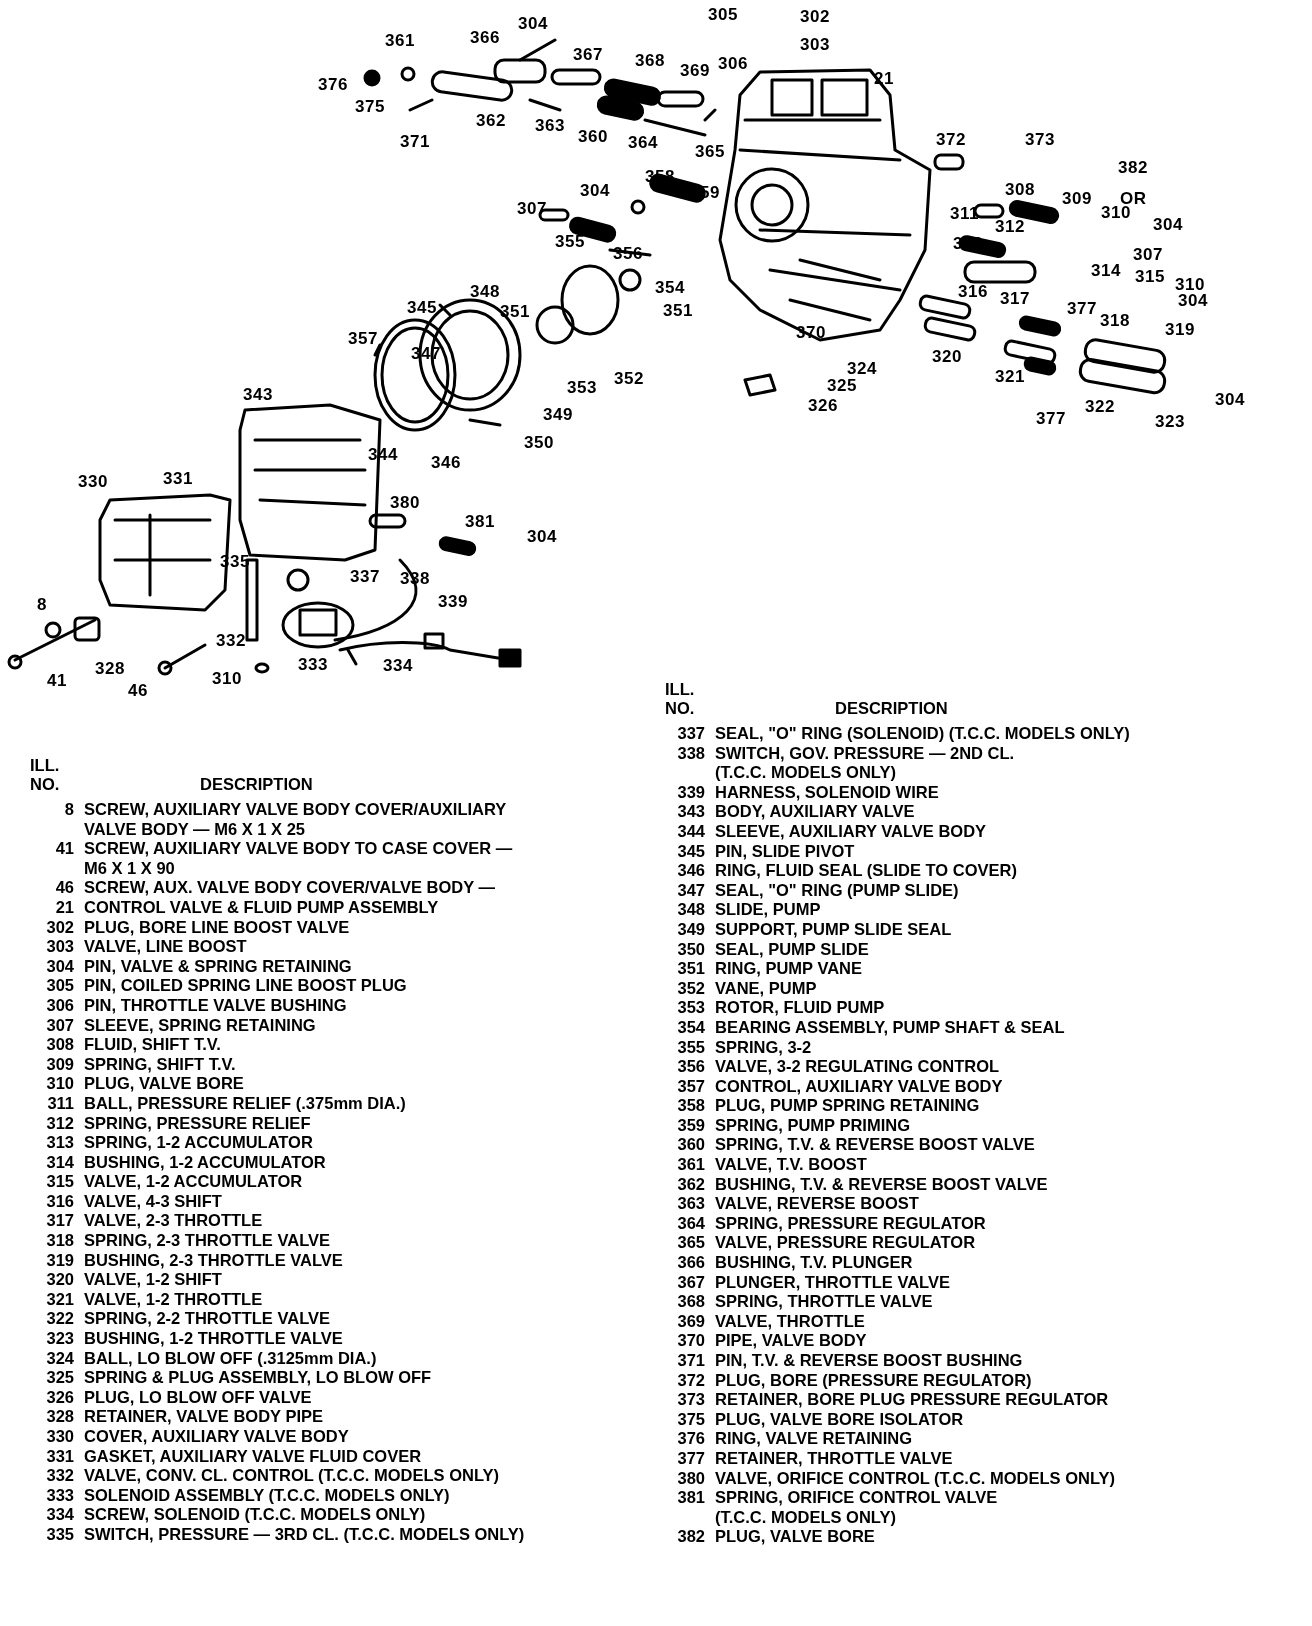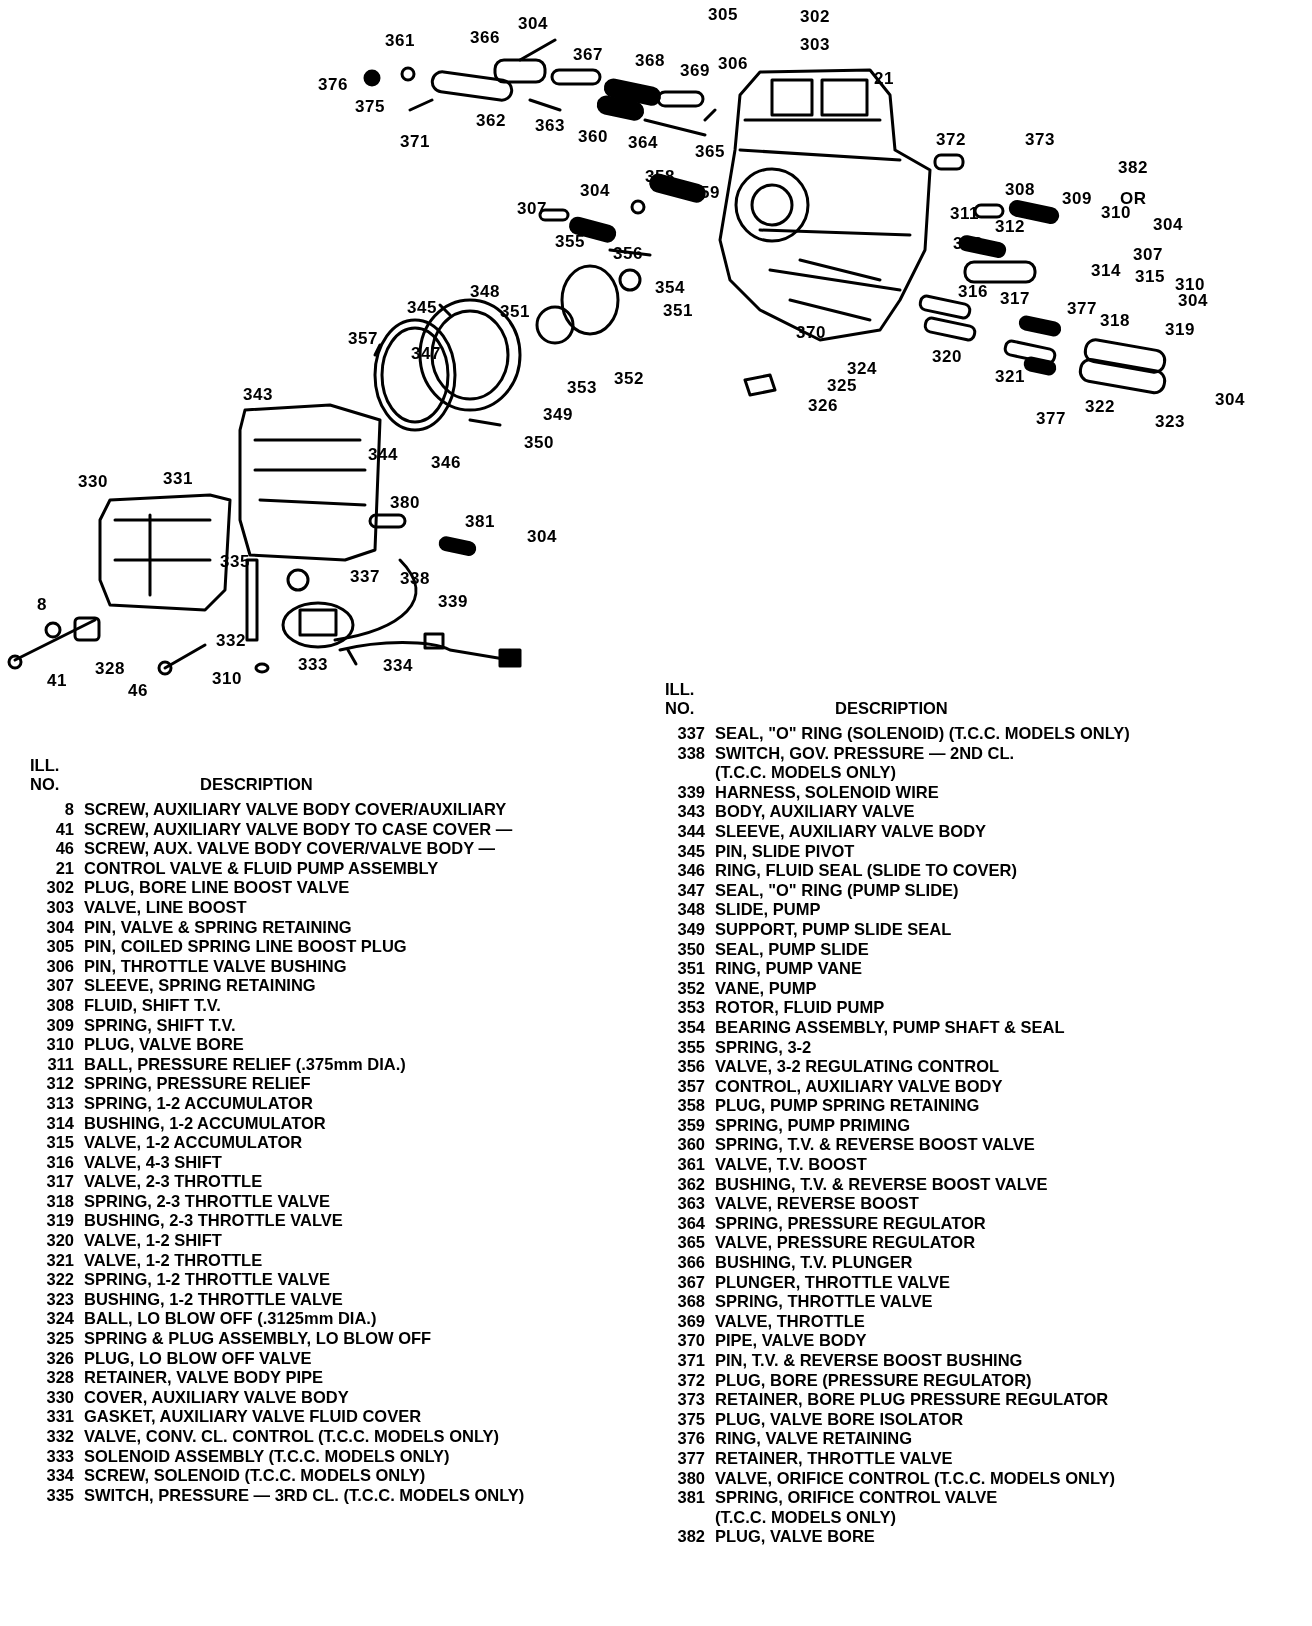--- a/index.html
+++ b/index.html
@@ -207,24 +207,32 @@
     <span class="ill">ILL.</span>
     <span class="no">NO.</span>
     <span class="desc">DESCRIPTION</span>
   </div>
   <div class="rows">
       <div class="row">
         <span class="num">8</span>
         <span class="txt">SCREW, AUXILIARY VALVE BODY COVER/AUXILIARY</span>
       </div>
       <div class="row">
+        <span class="num"></span>
+        <span class="txt">VALVE BODY — M6 X 1 X 25</span>
+      </div>
+      <div class="row">
         <span class="num">41</span>
         <span class="txt">SCREW, AUXILIARY VALVE BODY TO CASE COVER —</span>
       </div>
       <div class="row">
+        <span class="num"></span>
+        <span class="txt">M6 X 1 X 90</span>
+      </div>
+      <div class="row">
         <span class="num">46</span>
         <span class="txt">SCREW, AUX. VALVE BODY COVER/VALVE BODY —</span>
       </div>
       <div class="row">
         <span class="num">21</span>
         <span class="txt">CONTROL VALVE &amp; FLUID PUMP ASSEMBLY</span>
       </div>
       <div class="row">
         <span class="num">302</span>
         <span class="txt">PLUG, BORE LINE BOOST VALVE</span>
@@ -300,21 +308,21 @@
       <div class="row">
         <span class="num">320</span>
         <span class="txt">VALVE, 1-2 SHIFT</span>
       </div>
       <div class="row">
         <span class="num">321</span>
         <span class="txt">VALVE, 1-2 THROTTLE</span>
       </div>
       <div class="row">
         <span class="num">322</span>
-        <span class="txt">SPRING, 1-2 THROTTLE VALVE</span>
+        <span class="txt">SPRING, 2-2 THROTTLE VALVE</span>
       </div>
       <div class="row">
         <span class="num">323</span>
         <span class="txt">BUSHING, 1-2 THROTTLE VALVE</span>
       </div>
       <div class="row">
         <span class="num">324</span>
         <span class="txt">BALL, LO BLOW OFF (.3125mm DIA.)</span>
       </div>
       <div class="row">

